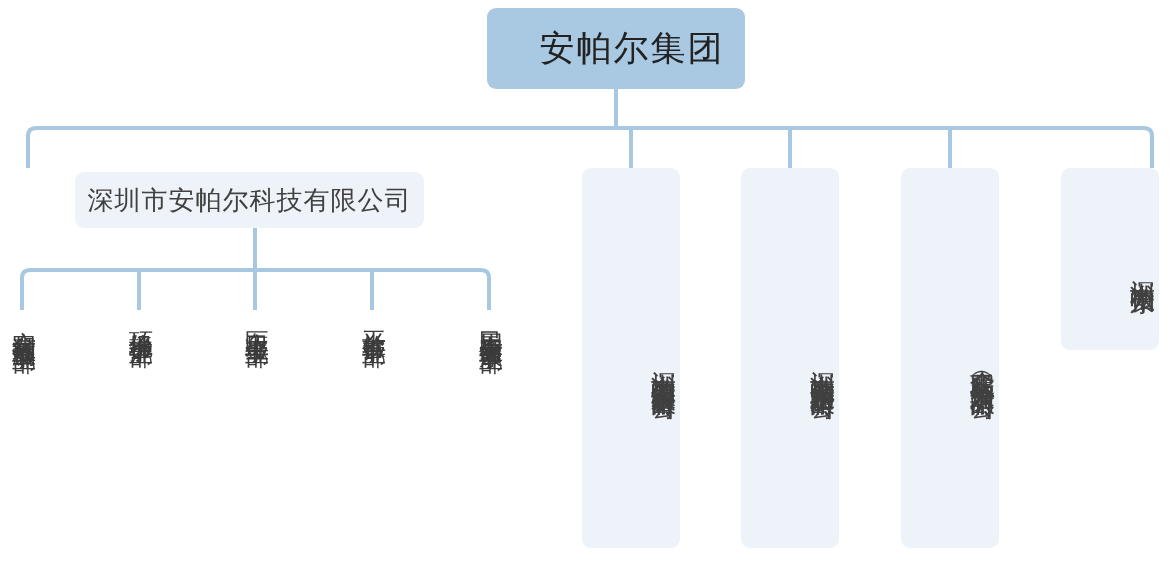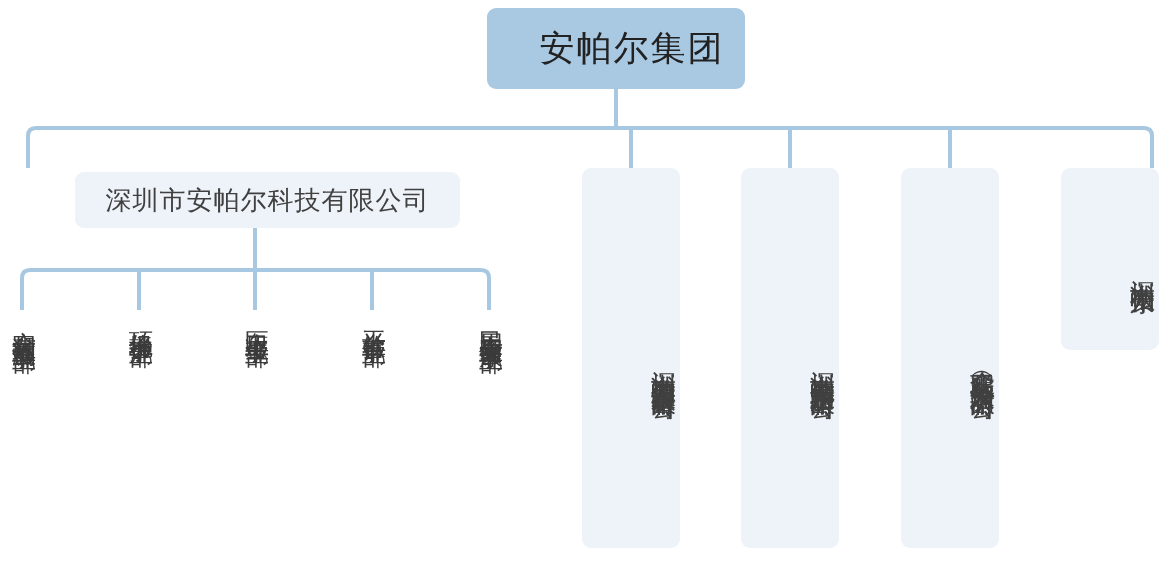--- a/index.html
+++ b/index.html
@@ -84,21 +84,21 @@
       <path d="M 139 270 L 139 310"></path>
       <path d="M 255 270 L 255 310"></path>
       <path d="M 372 270 L 372 310"></path>
     </g>
   </svg>
 
   <div class="node node-root" style="left:487px; top:8px; width:258px; height:81px;">
     <span>安帕尔集团</span>
   </div>
 
-  <div class="node node-sub node-horizontal" style="left:75px; top:172px; width:385px; height:56px;font-family:Liberation Mono, monospace;">
+  <div class="node node-sub node-horizontal" style="left:75px; top:172px; width:349px; height:56px;font-family:Liberation Mono, monospace;">
     <span>深圳市安帕尔科技有限公司</span>
   </div>
 
   <div class="node node-sub node-vertical" style="left:582px; top:168px; width:98px; height:380px;">
     <span>深圳市安帕尔仪器设备有限公司</span>
   </div>
 
   <div class="node node-sub node-vertical" style="left:741px; top:168px; width:98px; height:380px;">
     <span>深圳市安帕尔精密加工有限公司</span>
   </div>

